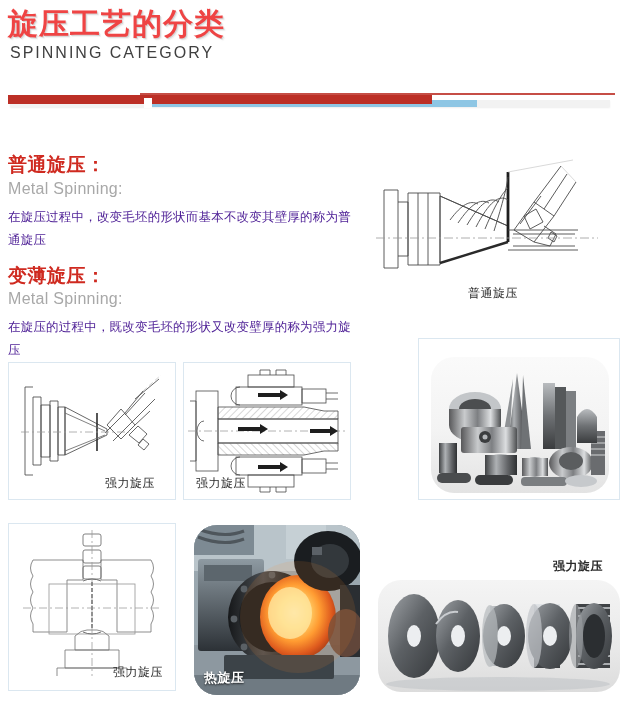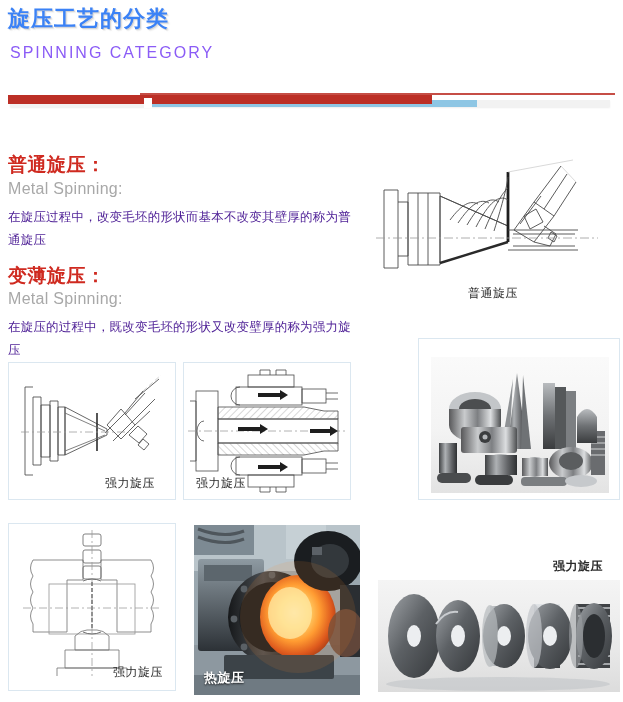--- a/index.html
+++ b/index.html
@@ -10,30 +10,30 @@
     font-family:"DejaVu Sans","Liberation Sans",sans-serif;
     overflow:hidden;
     position:relative;
   }
   .page{position:relative;width:623px;height:702px;background:#fff;}
 
   
   .header{position:absolute;left:0;top:0;width:623px;height:120px;}
   .title{
     position:absolute;left:8px;top:4px;
-    font-size:22px;font-weight:bold;letter-spacing:1px;
-    color:#3b82f6;
+    font-size:30px;font-weight:bold;letter-spacing:1px;
+    color:#ef4444;
     text-shadow:1px 1px 0 rgba(190,190,190,.55), 2px 2px 1px rgba(210,210,210,.35);
     font-family:"DejaVu Sans","Liberation Sans",sans-serif;
     white-space:nowrap;
   }
   .subtitle{
     position:absolute;left:10px;top:44px;
     font-size:16px;letter-spacing:2.0px;
-    color:#8b5cf6;font-weight:500;
+    color:#404040;font-weight:500;
     font-family:"Liberation Sans",sans-serif;
     white-space:nowrap;
   }
   
   .divider-wrap{position:absolute;left:0;top:90px;width:623px;height:22px;}
   .bar-track{
     position:absolute;left:10px;top:10px;width:600px;height:7px;
     background:#f2f2f2;
     box-shadow:0 1px 2px rgba(0,0,0,.07);
   }
@@ -82,21 +82,21 @@
   .cap{
     position:absolute;font-size:12px;color:#2b2b2b;
     letter-spacing:.5px;white-space:nowrap;
   }
   .cap-white{color:#ffffff;font-weight:bold;
     text-shadow:0 1px 2px rgba(0,0,0,.8);}
 
   .fig{position:absolute;left:0;top:0;}
 
   
-  .photo{position:absolute;overflow:hidden;background:#cfcfcf;}
+  .photo{position:absolute;overflow:hidden;background:#cfcfcf;border-radius:23px;}
 </style>
 </head>
 <body>
 
 <div class="page">
 
   <div class="header">
     <div class="title">旋压工艺的分类</div>
     <div class="subtitle">SPINNING CATEGORY</div>
 

